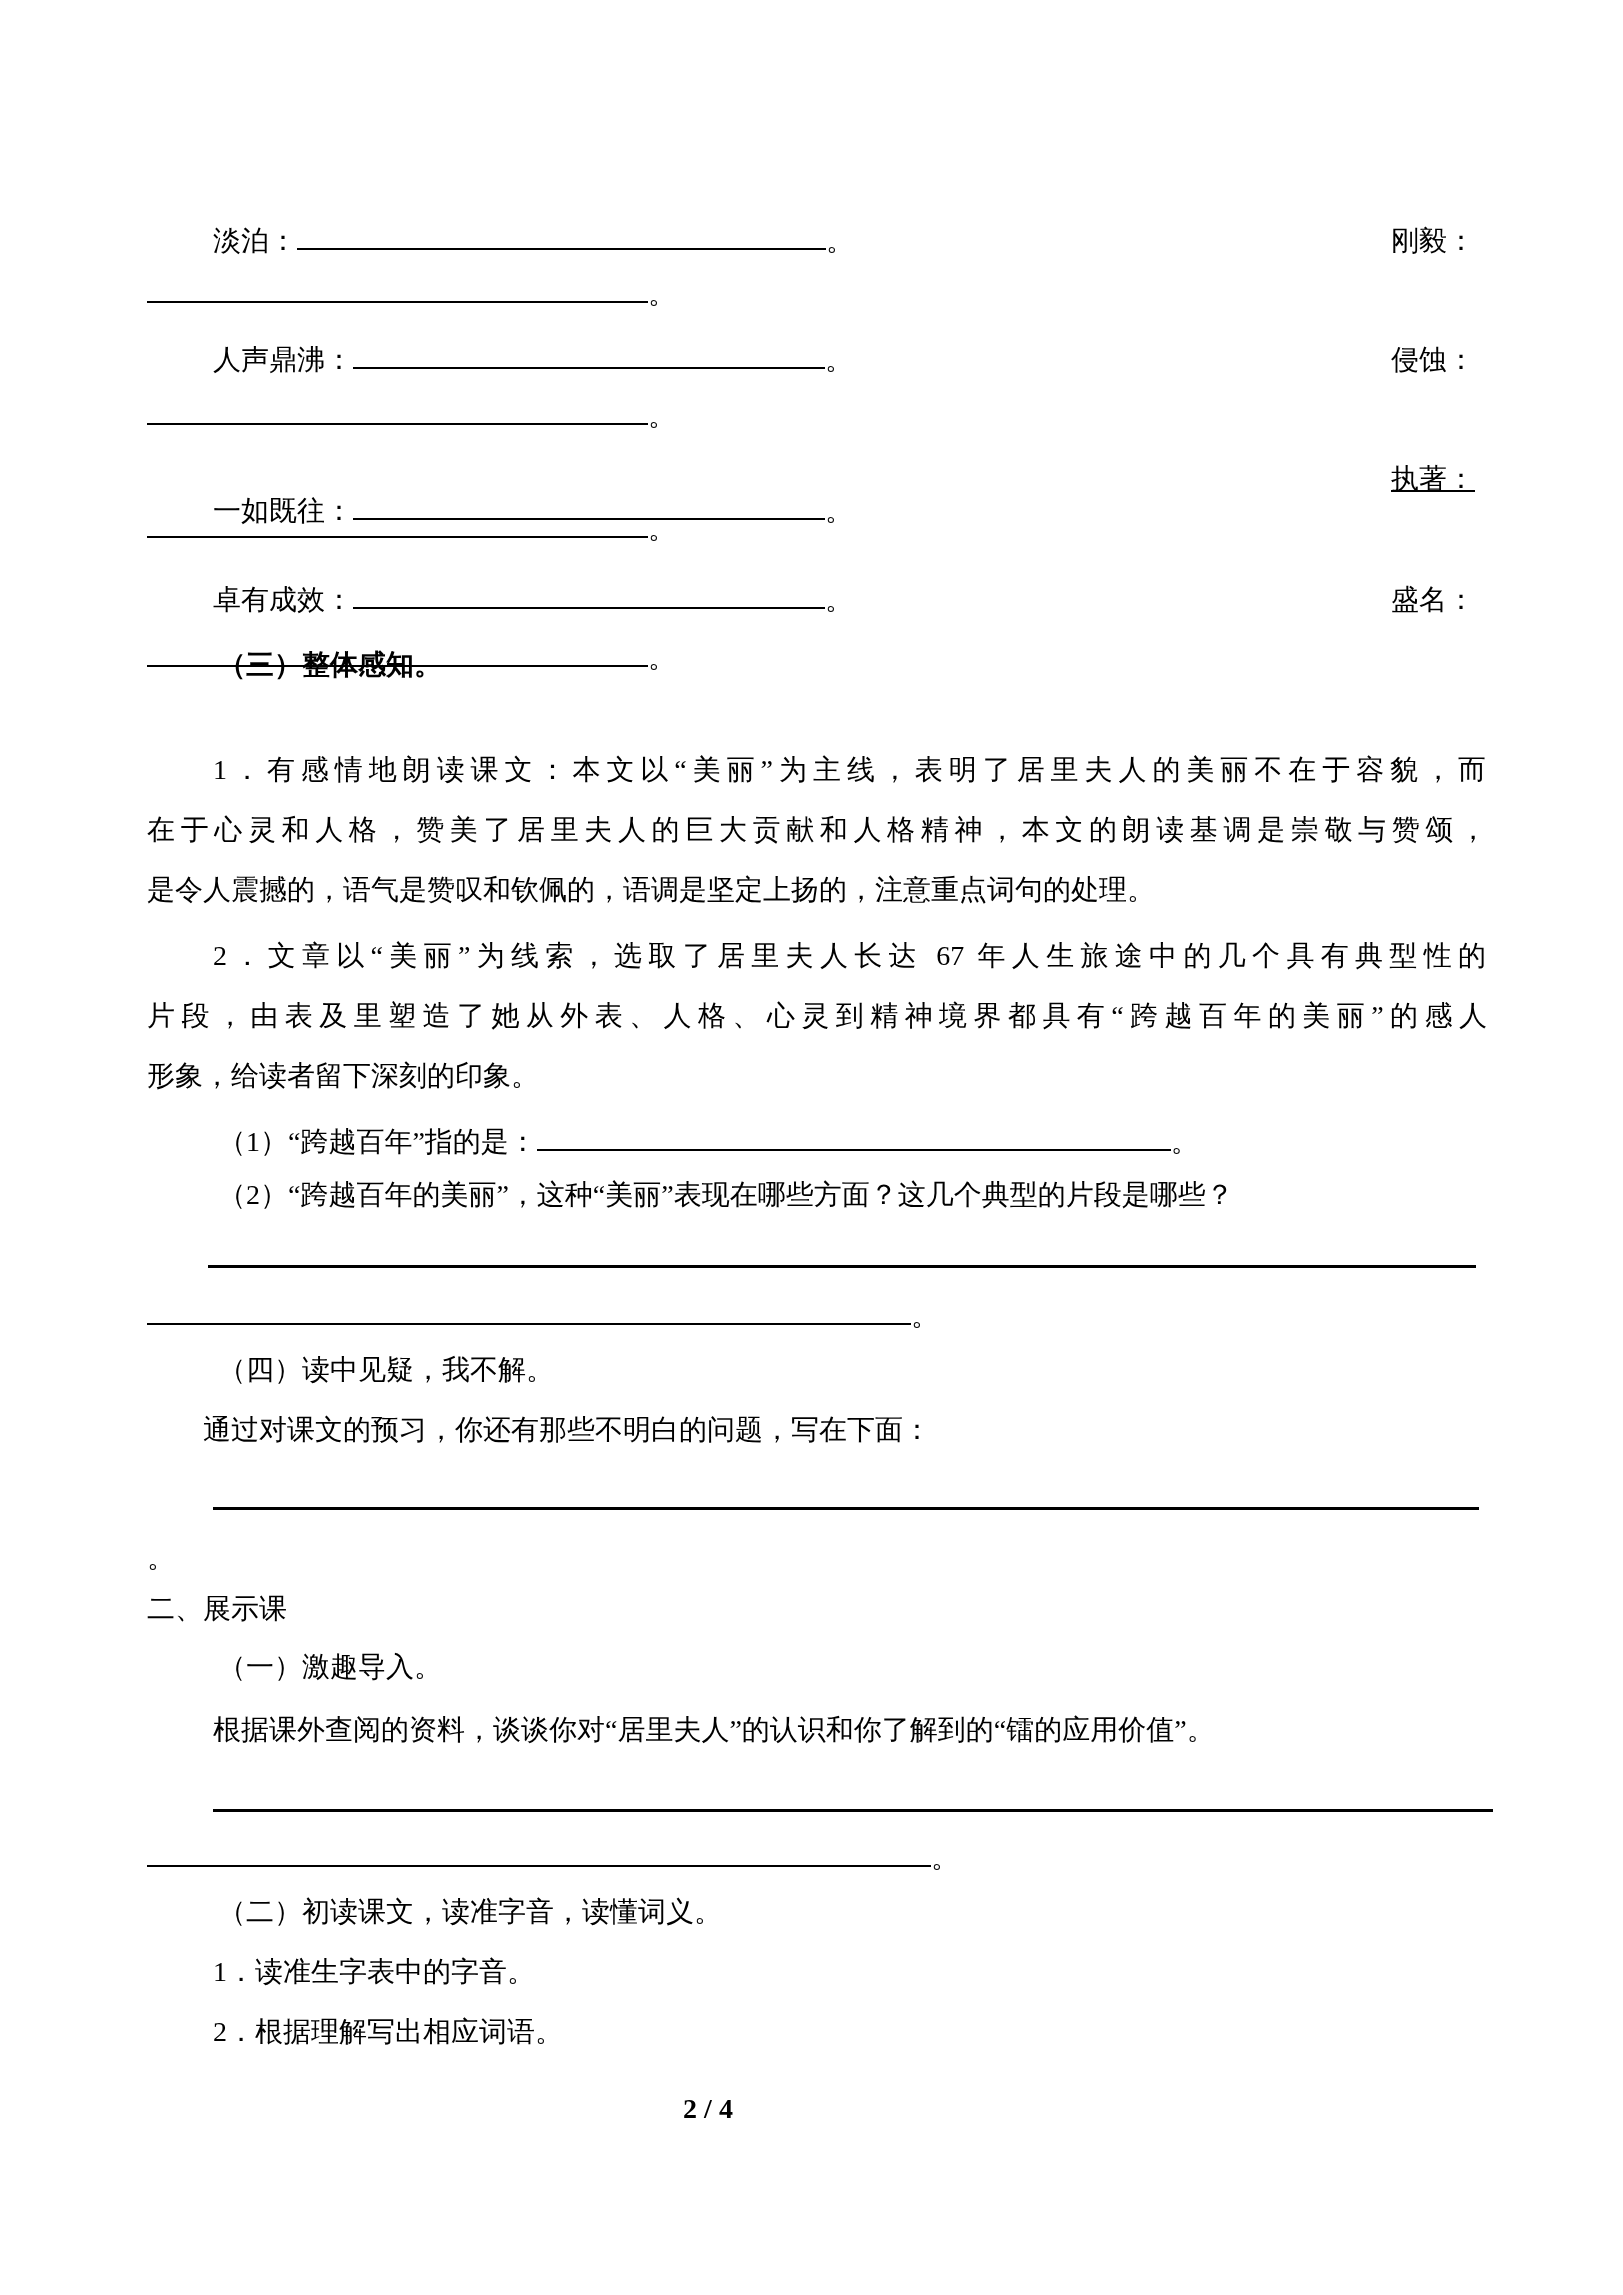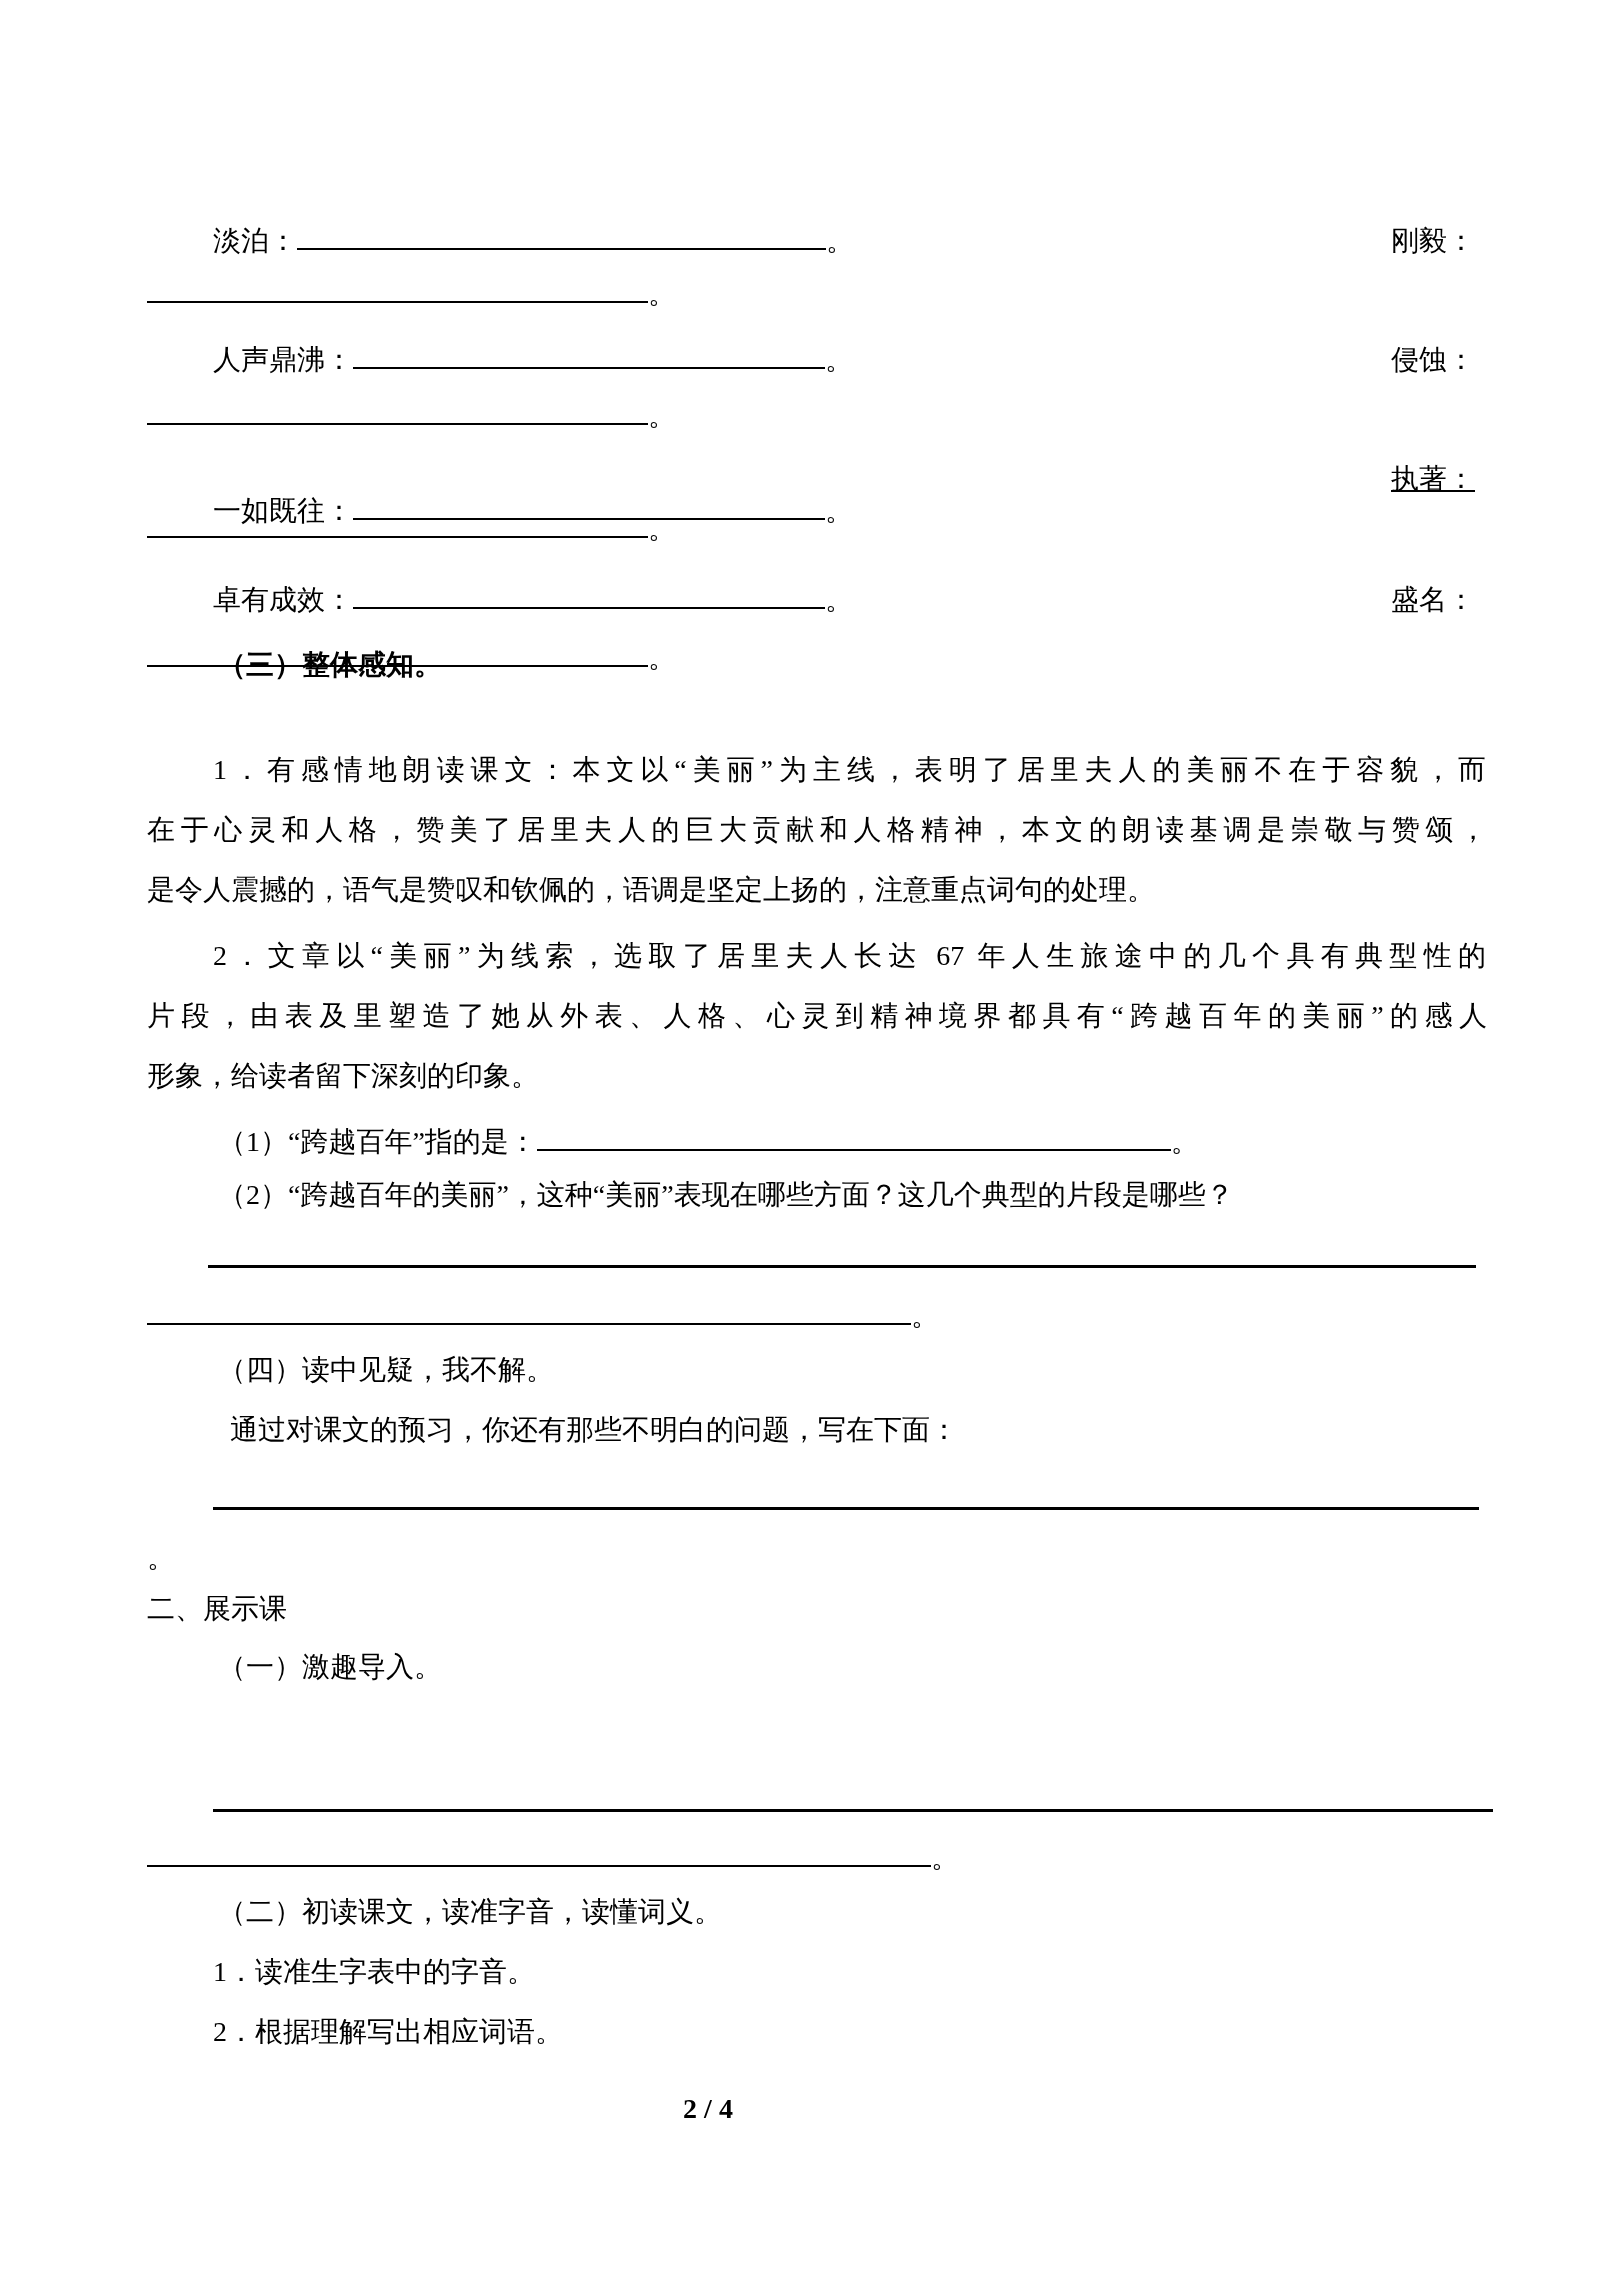--- a/index.html
+++ b/index.html
@@ -95,27 +95,28 @@
   </div>
 
   <div class="line" style="top:1176px;left:218px;">（2）“跨越百年的美丽”，这种“美丽”表现在哪些方面？这几个典型的片段是哪些？</div>
 
   <div class="rule" style="top:1265px;left:208px;width:1268px;"></div>
   <div class="line" style="top:1297px;left:147px;">
     <span class="blank" style="width:764px;"></span><span>。</span>
   </div>
 
   <div class="line" style="top:1351px;left:218px;">（四）读中见疑，我不解。</div>
-  <div class="line" style="top:1411px;left:230px;">通过对课文的预习，你还有那些不明白的问题，写在下面：</div>
+  <div class="line" style="top:1411px;left:203px;">通过对课文的预习，你还有那些不明白的问题，写在下面：</div>
 
   <div class="rule" style="top:1507px;left:213px;width:1266px;"></div>
   <div class="line" style="top:1539px;left:147px;">。</div>
 
   <div class="line" style="top:1590px;left:147px;">二、展示课</div>
   <div class="line" style="top:1648px;left:218px;">（一）激趣导入。</div>
+  <div class="line" style="top:1711px;left:213px;">根据课外查阅的资料，谈谈你对“居里夫人”的认识和你了解到的“镭的应用价值”。</div>
 
   <div class="rule" style="top:1809px;left:213px;width:1280px;"></div>
   <div class="line" style="top:1839px;left:147px;">
     <span class="blank" style="width:784px;"></span><span>。</span>
   </div>
 
   <div class="line" style="top:1893px;left:218px;">（二）初读课文，读准字音，读懂词义。</div>
   <div class="line" style="top:1953px;left:213px;">1．读准生字表中的字音。</div>
   <div class="line" style="top:2013px;left:213px;">2．根据理解写出相应词语。</div>
 

